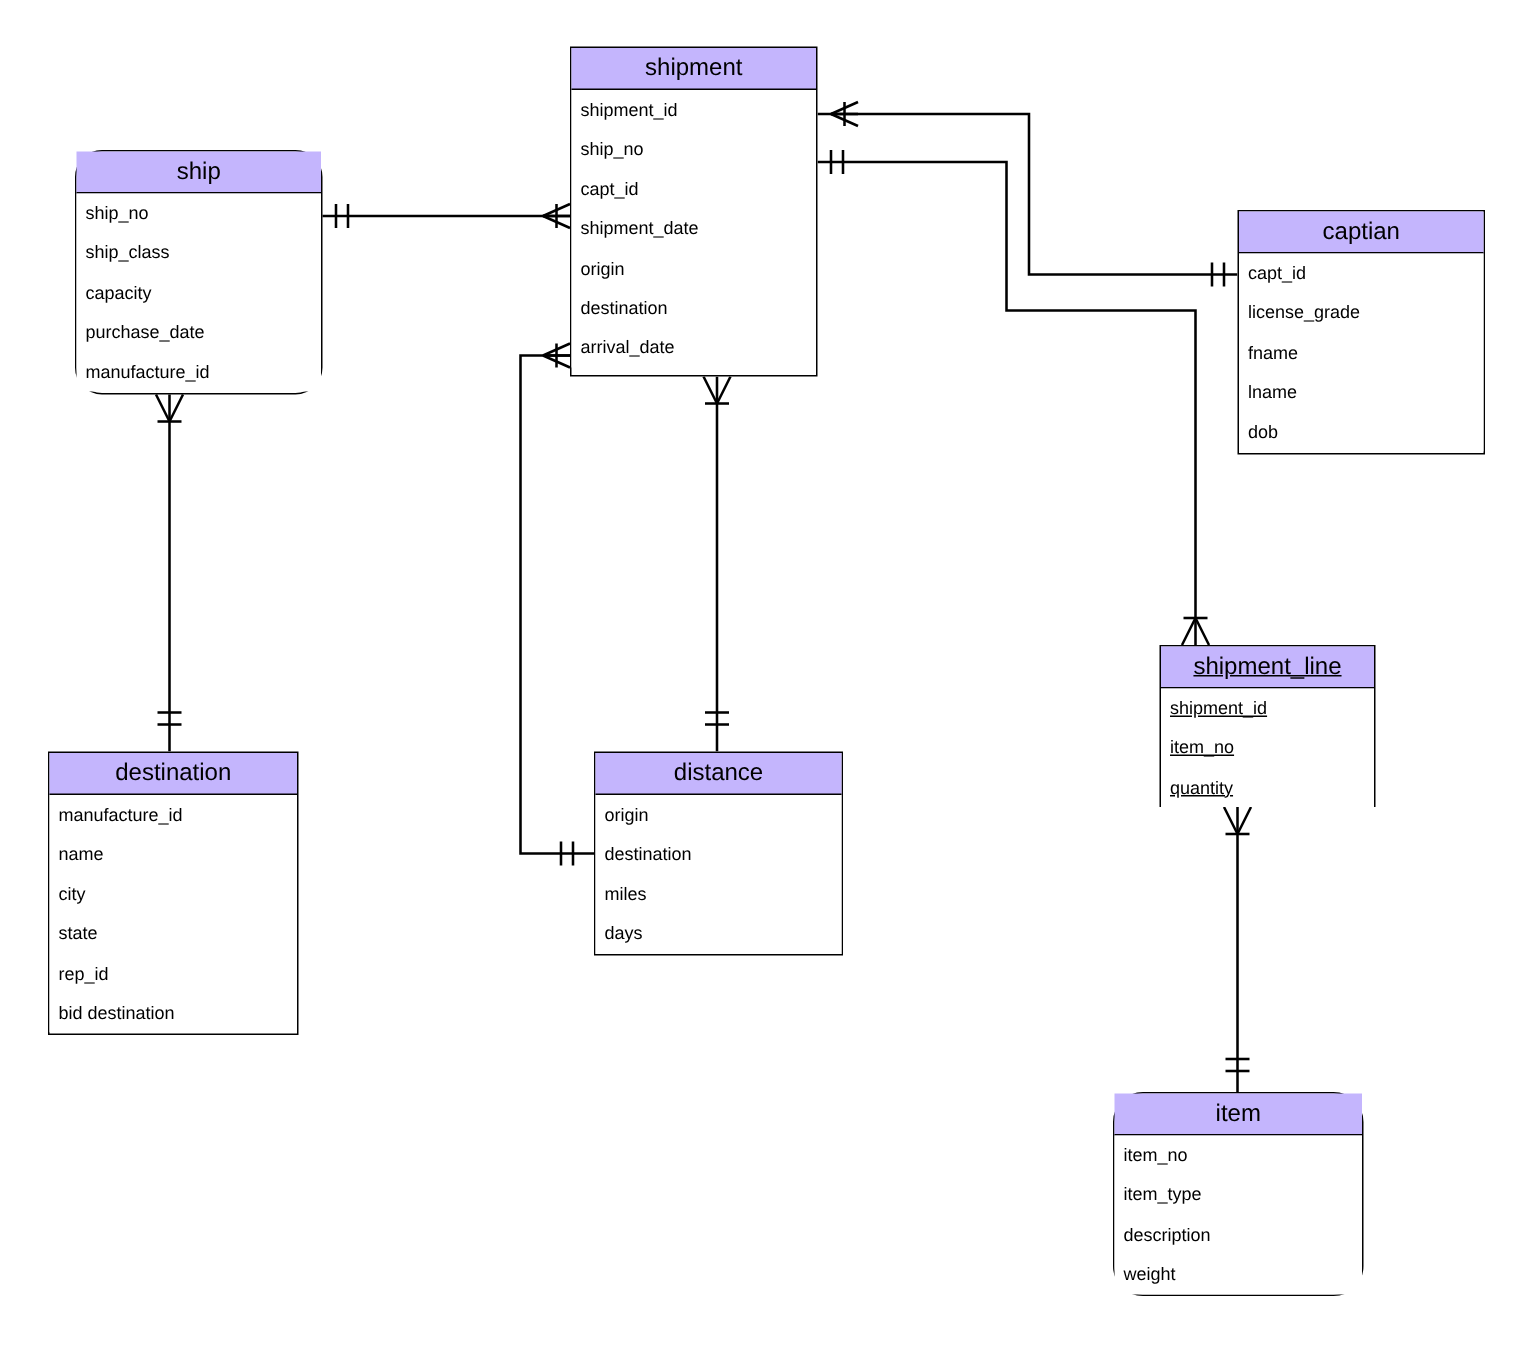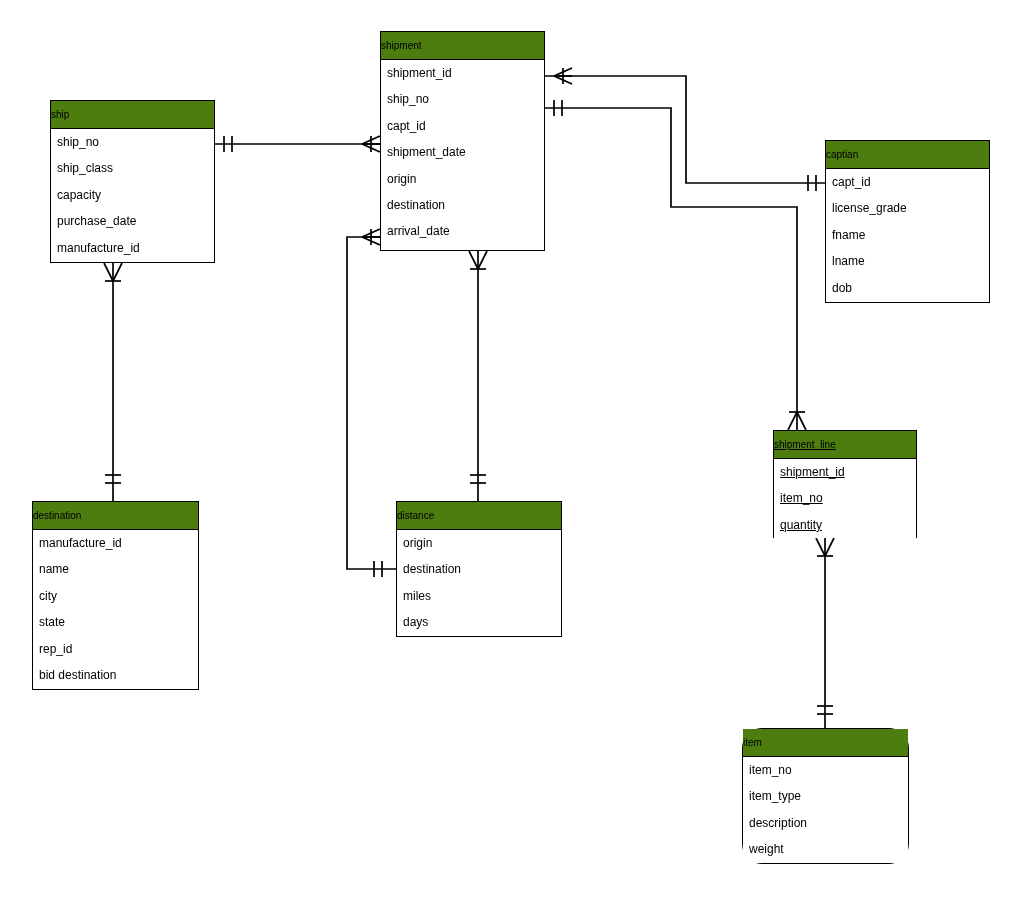--- a/index.html
+++ b/index.html
@@ -17,25 +17,26 @@
   .entity{
     position:absolute;
     background:#ffffff;
     border:1.6px solid #000000;
     box-sizing:border-box;
     z-index:5;
   }
   .entity-title{
     height:28px;
     line-height:28px;
-    font-size:10px;
+    text-align:center;
+    font-size:16px;
     color:#000;
     border-bottom:1.6px solid #000;
     box-sizing:border-box;
-    background:#4d7c0f;
+    background:#c4b5fd;
     white-space:nowrap;
     overflow:hidden;
   }
   .attrs{padding:0;margin:0;list-style:none;background:#fff;}
   .attr{
     height:26.4px;
     line-height:26.4px;
     font-size:12px;
     color:#000;
     padding-left:6px;
@@ -127,21 +128,21 @@
         <path d="M825,556 L834,538"></path>
         <path d="M817,556 L833,556"></path>
 
         <path d="M817,706 L833,706"></path>
         <path d="M817,714 L833,714"></path>
       </g>
 
     </g>
   </svg>
 
-  <div class="entity" style="left:50px;top:100px;width:165px;height:163px;">
+  <div class="entity" style="left:50px;top:100px;width:165px;height:163px;border-radius:18px;">
     <div class="entity-title">ship</div>
     <ul class="attrs">
       <li class="attr">ship_no</li>
       <li class="attr">ship_class</li>
       <li class="attr">capacity</li>
       <li class="attr">purchase_date</li>
       <li class="attr">manufacture_id</li>
     </ul>
   </div>
 

